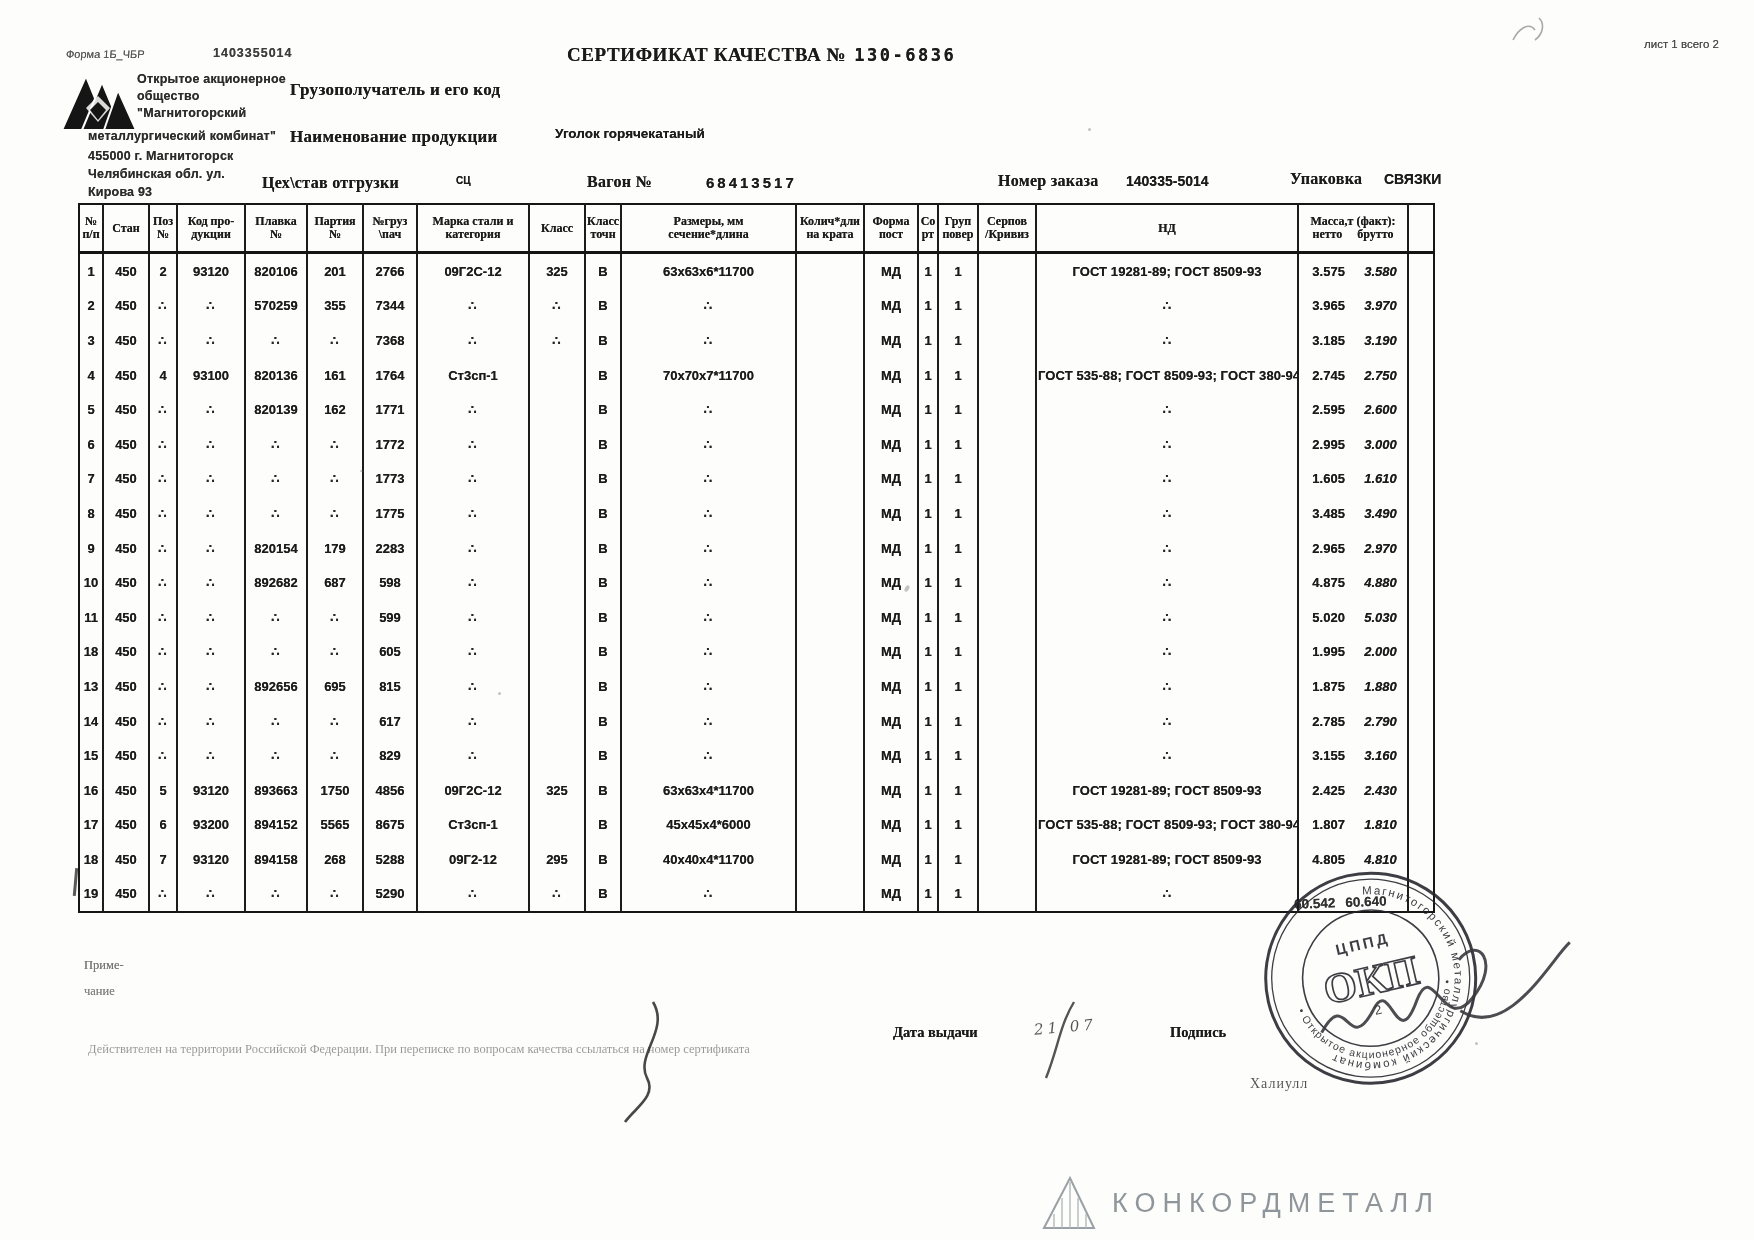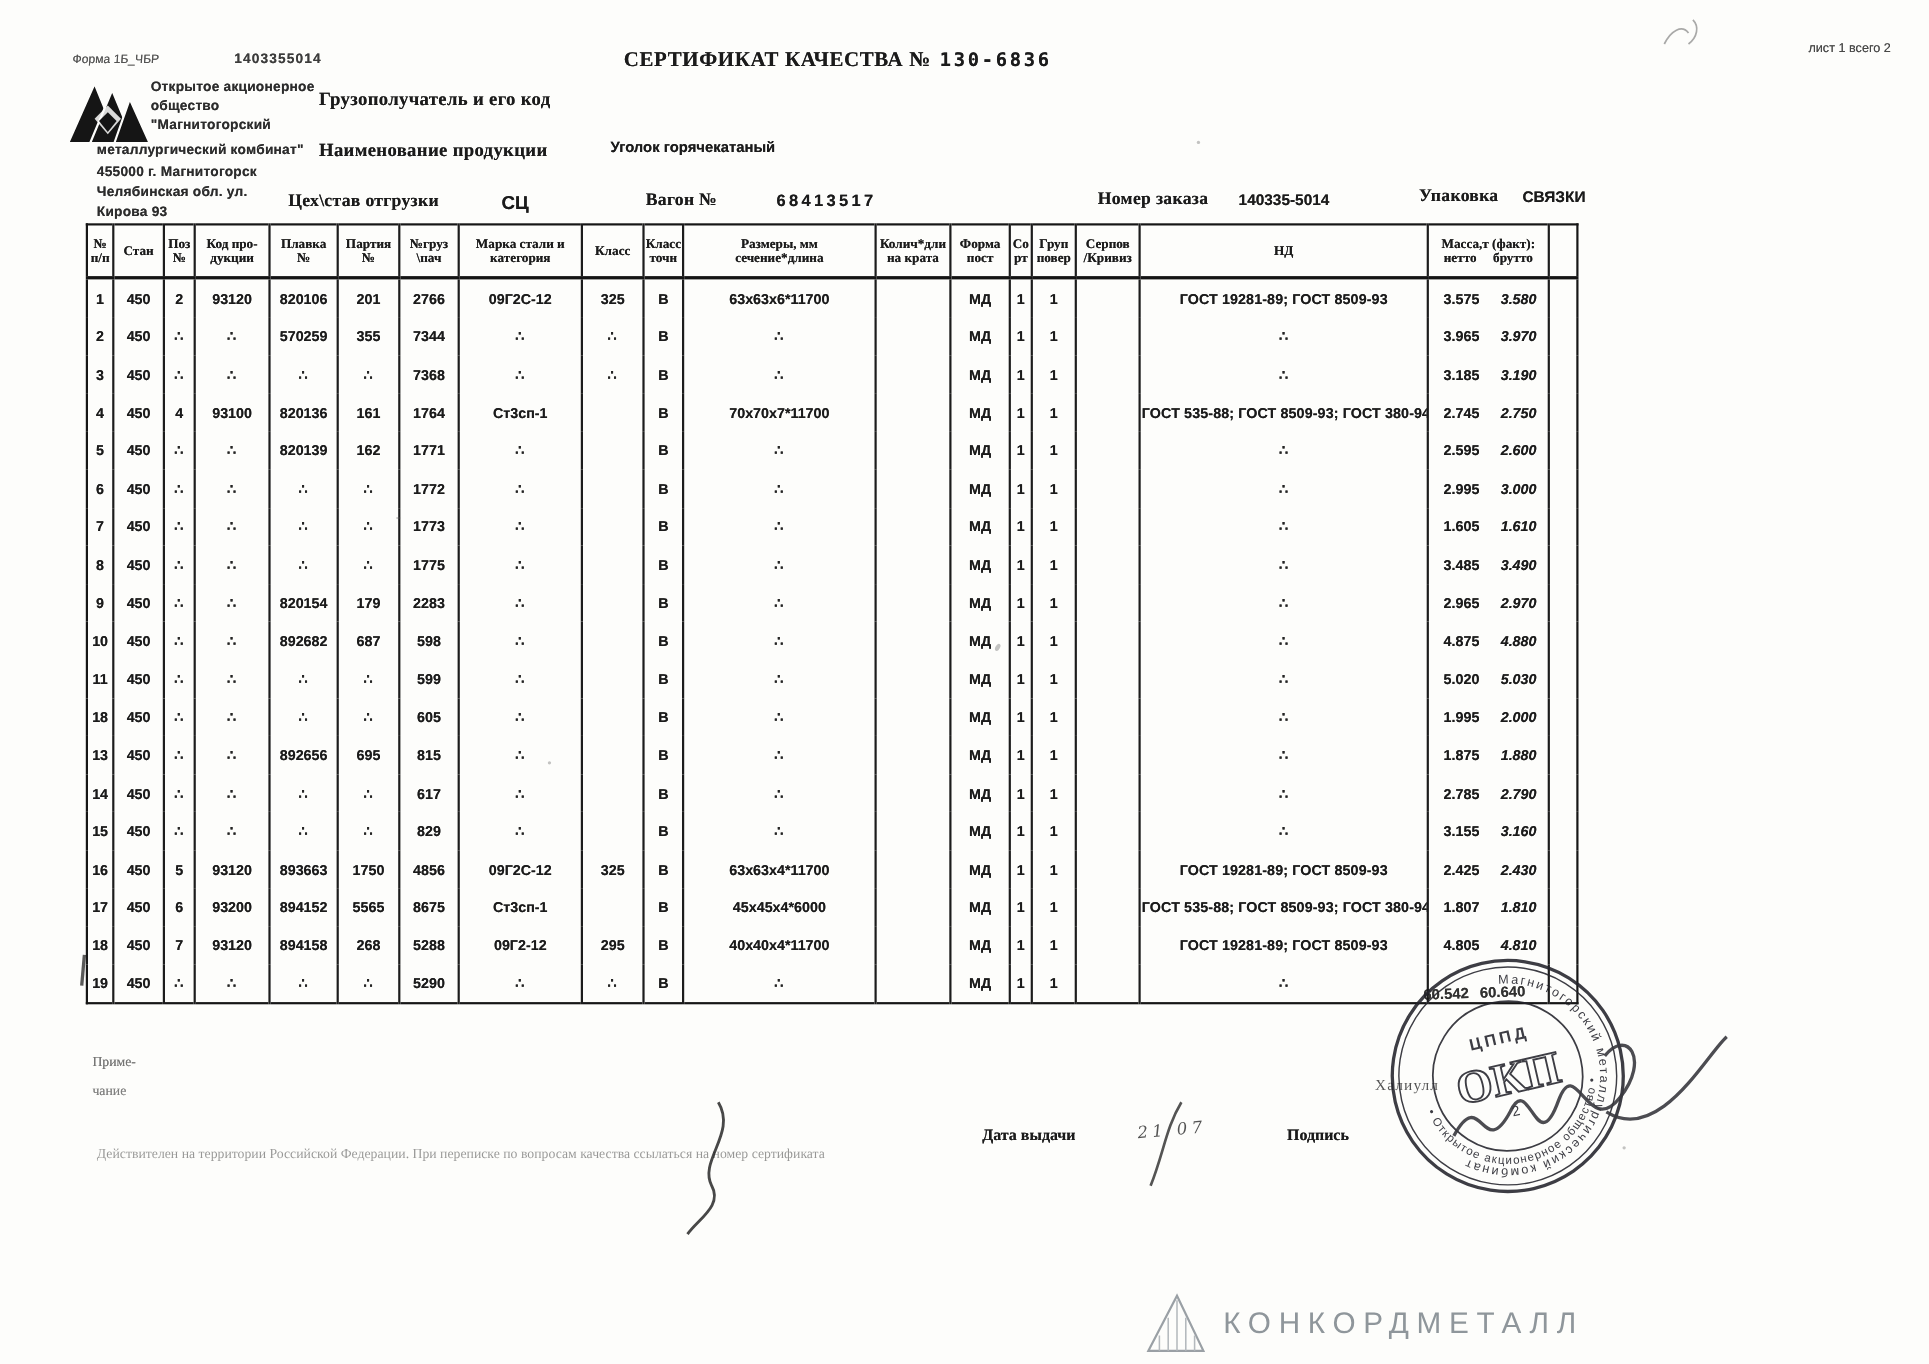--- a/index.html
+++ b/index.html
@@ -38,21 +38,21 @@
   .totals span{margin-right:10px;}
   
   .note1{left:84px;top:958px;font-family:"Liberation Serif",serif;font-size:12.5px;opacity:.6;}
   .note2{left:84px;top:984px;font-family:"Liberation Serif",serif;font-size:12.5px;opacity:.55;}
   .legal{left:88px;top:1022px;width:800px;font-family:"Liberation Serif",serif;font-size:12.5px;
          opacity:.45;filter:blur(.35px);white-space:nowrap;overflow:hidden;margin-top:20px;}
   .date-label{left:893px;top:1024px;font-size:14.5px;}
   .date-val{left:1034px;top:1018px;font-family:"DejaVu Serif",serif;font-style:italic;font-size:15px;
             transform:rotate(-5deg);opacity:.75;letter-spacing:4px;}
   .sign-label{left:1170px;top:1024px;font-size:14.5px;}
-  .sign-name{left:1250px;top:980px;font-family:"Liberation Serif",serif;font-size:14px;opacity:.75;letter-spacing:1px;}
+  .sign-name{left:1250px;top:1076px;font-family:"Liberation Serif",serif;font-size:14px;opacity:.75;letter-spacing:1px;}
   
   .stamp{left:1250px;top:850px;opacity:.88;transform:rotate(-13deg);}
   
   .brand{left:1040px;top:1174px;display:flex;align-items:center;gap:14px;}
   .brand-name{font-size:27px;letter-spacing:7px;color:#8f969b;font-weight:500;}
   .speck{position:absolute;background:#555;border-radius:50%;opacity:.35;}
 </style>
 </head>
 <body>
 
@@ -79,21 +79,21 @@
   <div class="abs scan company-line" style="left:88px;top:129px;">металлургический комбинат"</div>
   <div class="abs scan company-line" style="left:88px;top:149px;">455000 г. Магнитогорск</div>
   <div class="abs scan company-line" style="left:88px;top:167px;">Челябинская обл.  ул.</div>
   <div class="abs scan company-line" style="left:88px;top:185px;">Кирова 93</div>
 
   <div class="abs scan serifb hdr-label" style="left:290px;top:80px;">Грузополучатель и его код</div>
   <div class="abs scan serifb hdr-label" style="left:290px;top:127px;">Наименование продукции</div>
   <div class="abs scan hdr-val" style="left:555px;top:126px;">Уголок горячекатаный</div>
 
   <div class="abs scan serifb hdr-label2" style="left:262px;top:174px;">Цех\став отгрузки</div>
-  <div class="abs scan hdr-val" style="left:456px;top:175px;font-size:17px;">СЦ</div>
+  <div class="abs scan hdr-val" style="left:456px;top:175px;font-size:10px;">СЦ</div>
 
   <div class="abs scan serifb hdr-label2" style="left:587px;top:173px;">Вагон №</div>
   <div class="abs scan hdr-val" style="left:706px;top:174px;font-size:15px;letter-spacing:3px;text-align:right;">68413517</div>
 
   <div class="abs scan serifb hdr-label2" style="left:998px;top:172px;">Номер заказа</div>
   <div class="abs scan hdr-val" style="left:1126px;top:173px;font-size:14px;">140335-5014</div>
 
   <div class="abs scan serifb hdr-label2" style="left:1290px;top:170px;">Упаковка</div>
   <div class="abs scan hdr-val" style="left:1384px;top:171px;font-size:14px;">СВЯЗКИ</div>
 

